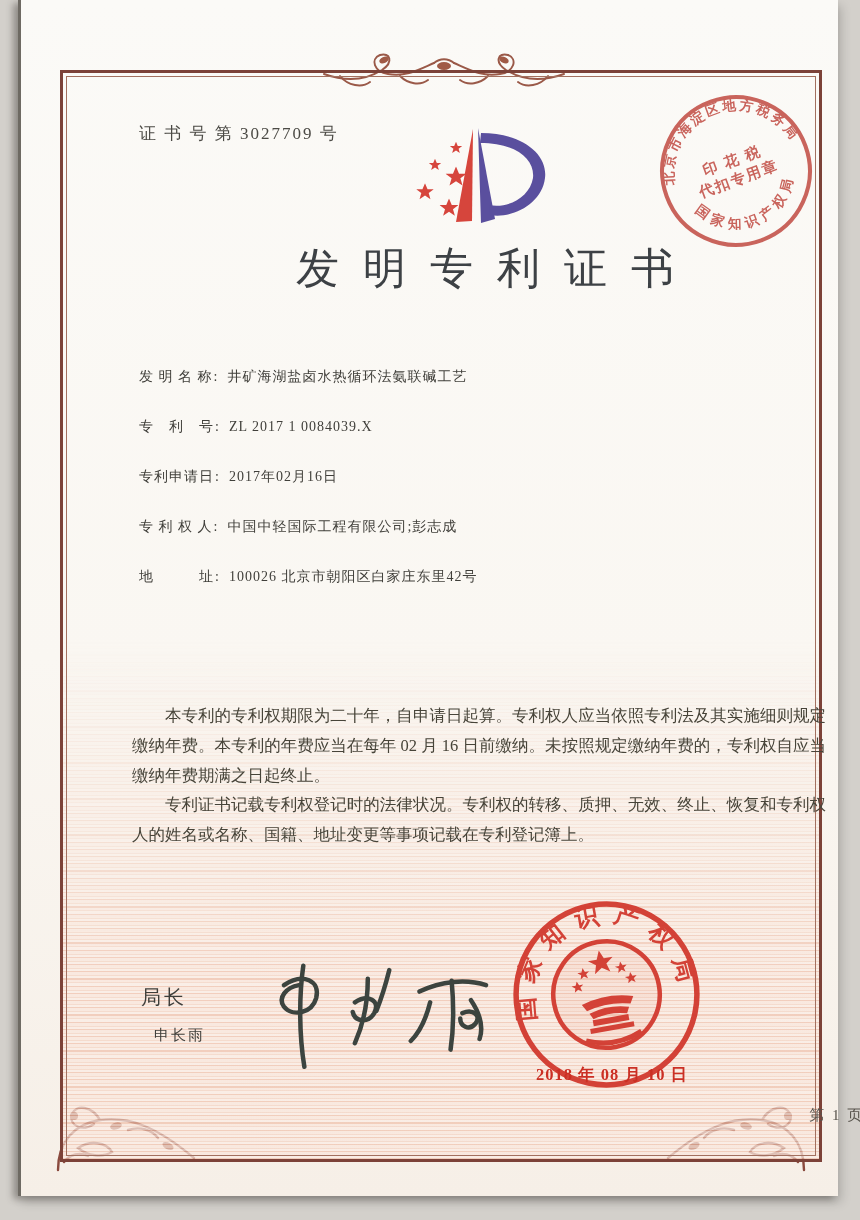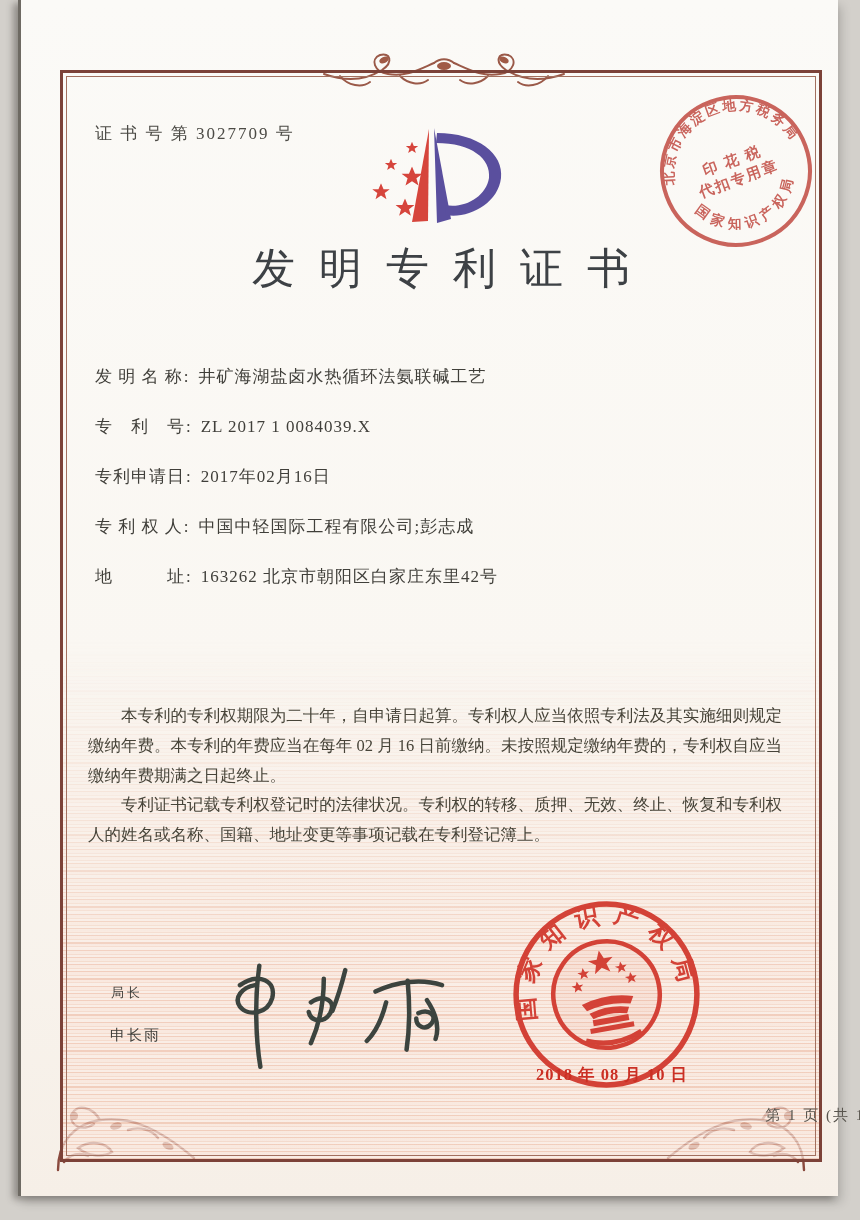--- a/index.html
+++ b/index.html
@@ -24,40 +24,40 @@
     background-image:repeating-linear-gradient(to bottom,
       rgba(231,162,133,.38) 0px,rgba(231,162,133,.38) 1.2px,
       rgba(251,233,224,.5) 1.2px,rgba(251,233,224,.5) 4px,
       rgba(238,193,171,.34) 4px,rgba(238,193,171,.34) 5px,
       rgba(252,243,238,.45) 5px,rgba(252,243,238,.45) 7.2px);
     -webkit-mask-image:linear-gradient(to bottom,transparent 0,rgba(0,0,0,.55) 200px,#000 330px);
     mask-image:linear-gradient(to bottom,transparent 0,rgba(0,0,0,.55) 200px,#000 330px);}
   .frame{position:absolute;left:60px;top:70px;width:762px;height:1092px;
     border:3px solid var(--border-maroon);z-index:2;}
   .frame-inner{position:absolute;inset:3px;border:1px solid #a3705f;}
-  .content{position:absolute;inset:0;z-index:3;}
+  .content{position:absolute;inset:0;z-index:3;margin-left:44px;}
   .stamp-layer{position:absolute;inset:0;z-index:4;pointer-events:none;}
 
   .cert-no{position:absolute;left:95px;top:122px;font-size:17px;letter-spacing:2px;color:#4b4a45;}
   .logo{position:absolute;left:338px;top:116px;width:202px;height:130px;}
   .title-wrap{position:absolute;left:60px;top:240px;width:762px;text-align:center;}
   .title{font-size:43px;color:#3d4145;letter-spacing:24px;margin-right:-24px;font-weight:500;}
 
   .fields{position:absolute;left:95px;top:360px;width:690px;color:var(--text-dark);}
-  .frow{font-size:17px;line-height:33px;margin-bottom:17px;white-space:nowrap;}
+  .frow{font-size:14px;line-height:33px;margin-bottom:17px;white-space:nowrap;}
   .flabel{display:inline-block;letter-spacing:1px;}
   .fcolon{display:inline-block;margin:0 10px 0 1px;}
   .fvalue{letter-spacing:1px;}
   .fpair2{display:inline-block;margin-left:56px;}
 
   .paras{position:absolute;left:88px;top:701px;width:694px;font-size:16.5px;
     line-height:29.8px;color:#474439;text-align:justify;}
   .paras p{text-indent:2em;margin:0;}
 
-  .sig-title{position:absolute;left:111px;top:984px;font-size:13px;color:#3e3e3a;
+  .sig-title{position:absolute;left:97px;top:984px;font-size:20px;color:#3e3e3a;
     font-family:Liberation Serif, serif;letter-spacing:3px;}
   .sig-name{position:absolute;left:110px;top:1026px;font-size:15px;color:#3e3e3a;
     font-family:"Liberation Sans","DejaVu Sans",sans-serif;letter-spacing:2px;}
   .sig-svg{position:absolute;left:212px;top:952px;width:258px;height:120px;}
 
   .seal-svg{position:absolute;left:494px;top:886px;width:226px;height:226px;opacity:.93;}
   .seal-date{position:absolute;left:512px;top:1064px;width:200px;text-align:center;
     font-size:16.5px;color:var(--date-red);letter-spacing:1px;font-weight:600;}
   .tax-stamp{position:absolute;left:645px;top:80px;width:182px;height:182px;opacity:.9;}
 
@@ -162,21 +162,21 @@
       <div class="frow">
         <span class="flabel">专　利　号</span><span class="fcolon">:</span><span class="fvalue">ZL 2017 1 0084039.X</span>
       </div>
       <div class="frow">
         <span class="flabel">专利申请日</span><span class="fcolon">:</span><span class="fvalue">2017年02月16日</span>
       </div>
       <div class="frow">
         <span class="flabel">专 利 权 人</span><span class="fcolon">:</span><span class="fvalue">中国中轻国际工程有限公司;彭志成</span>
       </div>
       <div class="frow">
-        <span class="flabel">地　　　址</span><span class="fcolon">:</span><span class="fvalue">163262 北京市朝阳区白家庄东里42号</span>
+        <span class="flabel">地　　　址</span><span class="fcolon">:</span><span class="fvalue">100026 北京市朝阳区白家庄东里42号</span>
       </div>
     </div>
 
     <div class="paras">
       <p>本专利的专利权期限为二十年，自申请日起算。专利权人应当依照专利法及其实施细则规定缴纳年费。本专利的年费应当在每年 02 月 16 日前缴纳。未按照规定缴纳年费的，专利权自应当缴纳年费期满之日起终止。</p>
       <p>专利证书记载专利权登记时的法律状况。专利权的转移、质押、无效、终止、恢复和专利权人的姓名或名称、国籍、地址变更等事项记载在专利登记簿上。</p>
     </div>
 
     <div class="sig-title">局长</div>
     <div class="sig-name">申长雨</div>

